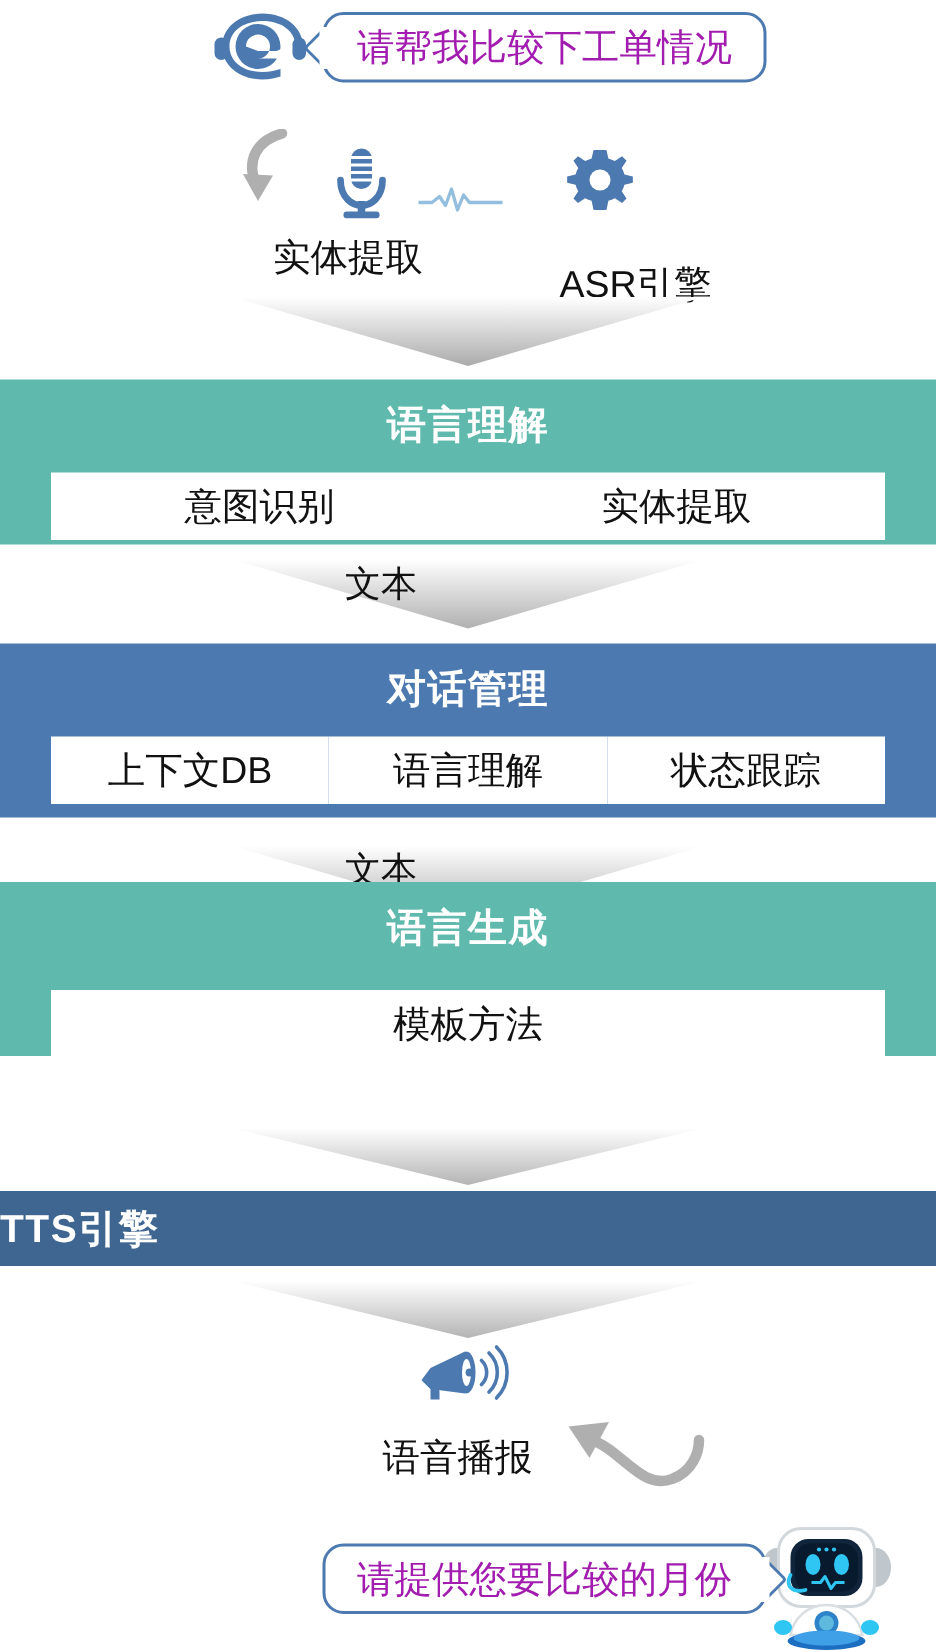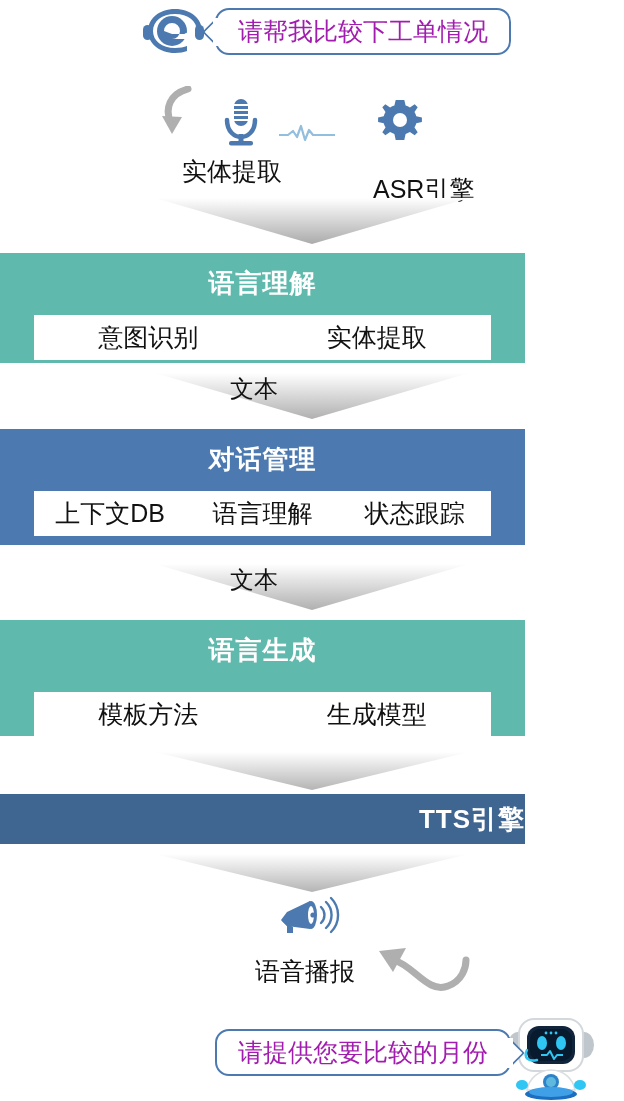--- a/index.html
+++ b/index.html
@@ -71,42 +71,42 @@
     position: absolute; width: 100%; text-align: center;
     font-size: 24px; color: #111; top: 2px;
   }
   .chev1 { top: 196px; height: 50px; }
   .chev2 { top: 371px; height: 50px; }
   .chev3 { top: 562px; height: 50px; }
   .chev4 { top: 750px; height: 42px; }
   .chev5 { top: 852px; height: 42px; }
 
   
-  .block { position: absolute; left: 0; width: 525px; }
+  .block { position: absolute; left: 0; width: 624px; }
   .block-title {
     text-align: center; color: #fff; font-weight: bold;
     font-size: 26px; letter-spacing: 1px;
   }
   .sub-row { display: flex; padding: 0 34px; }
   .sub-box {
     flex: 1; background: #fff; height: 45px;
     display: flex; align-items: center; justify-content: center;
     font-size: 25px; color: #111; white-space: nowrap;
   }
   .green { background: #5FB9AC; }
   .blue  { background: #4C7AB0; }
   .darkblue { background: #3F6690; }
 
   .blk-nlu { top: 253px; height: 110px; padding-top: 13px; }
   .blk-nlu .sub-row { margin-top: 14px; }
   .blk-dm  { top: 429px; height: 116px; padding-top: 13px; }
   .blk-dm  .sub-row { margin-top: 14px; }
-  .blk-nlg { top: 620px; height: 116px; padding-top: 13px; font-family: Liberation Serif, serif; }
+  .blk-nlg { top: 588px; height: 116px; padding-top: 13px; font-family: Liberation Serif, serif; }
   .blk-nlg .sub-row { margin-top: 24px; }
-  .blk-tts { top: 794px; height: 50px; display:flex; align-items:center; justify-content:flex-end; }
+  .blk-tts { top: 794px; height: 50px; display:flex; align-items:center; justify-content:flex-start; }
 
   .lbl-tts-speak { position: absolute; left: 255px; top: 955px; font-size: 25px; color: #111; white-space: nowrap; }
 </style>
 </head>
 <body>
 
 <div id="stage">
 
   <div class="icon headset">
     <svg width="70" height="52" viewBox="0 0 70 52">
@@ -221,21 +221,20 @@
       </defs>
       <polygon points="155,2 469,2 312,48" fill="url(#cg3)"></polygon>
     </svg>
     <div class="ctext">文本</div>
   </div>
 
   <div class="block blk-nlg green">
     <div class="block-title">语言生成</div>
     <div class="sub-row">
       <div class="sub-box">模板方法</div>
-      <div class="sub-box">生成模型</div>
     </div>
   </div>
 
   <div class="chevron chev4">
     <svg width="624" height="42" viewBox="0 0 624 42" preserveAspectRatio="none">
       <defs>
         <linearGradient id="cg4" x1="0" y1="0" x2="0" y2="1">
           <stop offset="0%" stop-color="#ffffff"></stop>
           <stop offset="100%" stop-color="#B4B4B4"></stop>
         </linearGradient>

